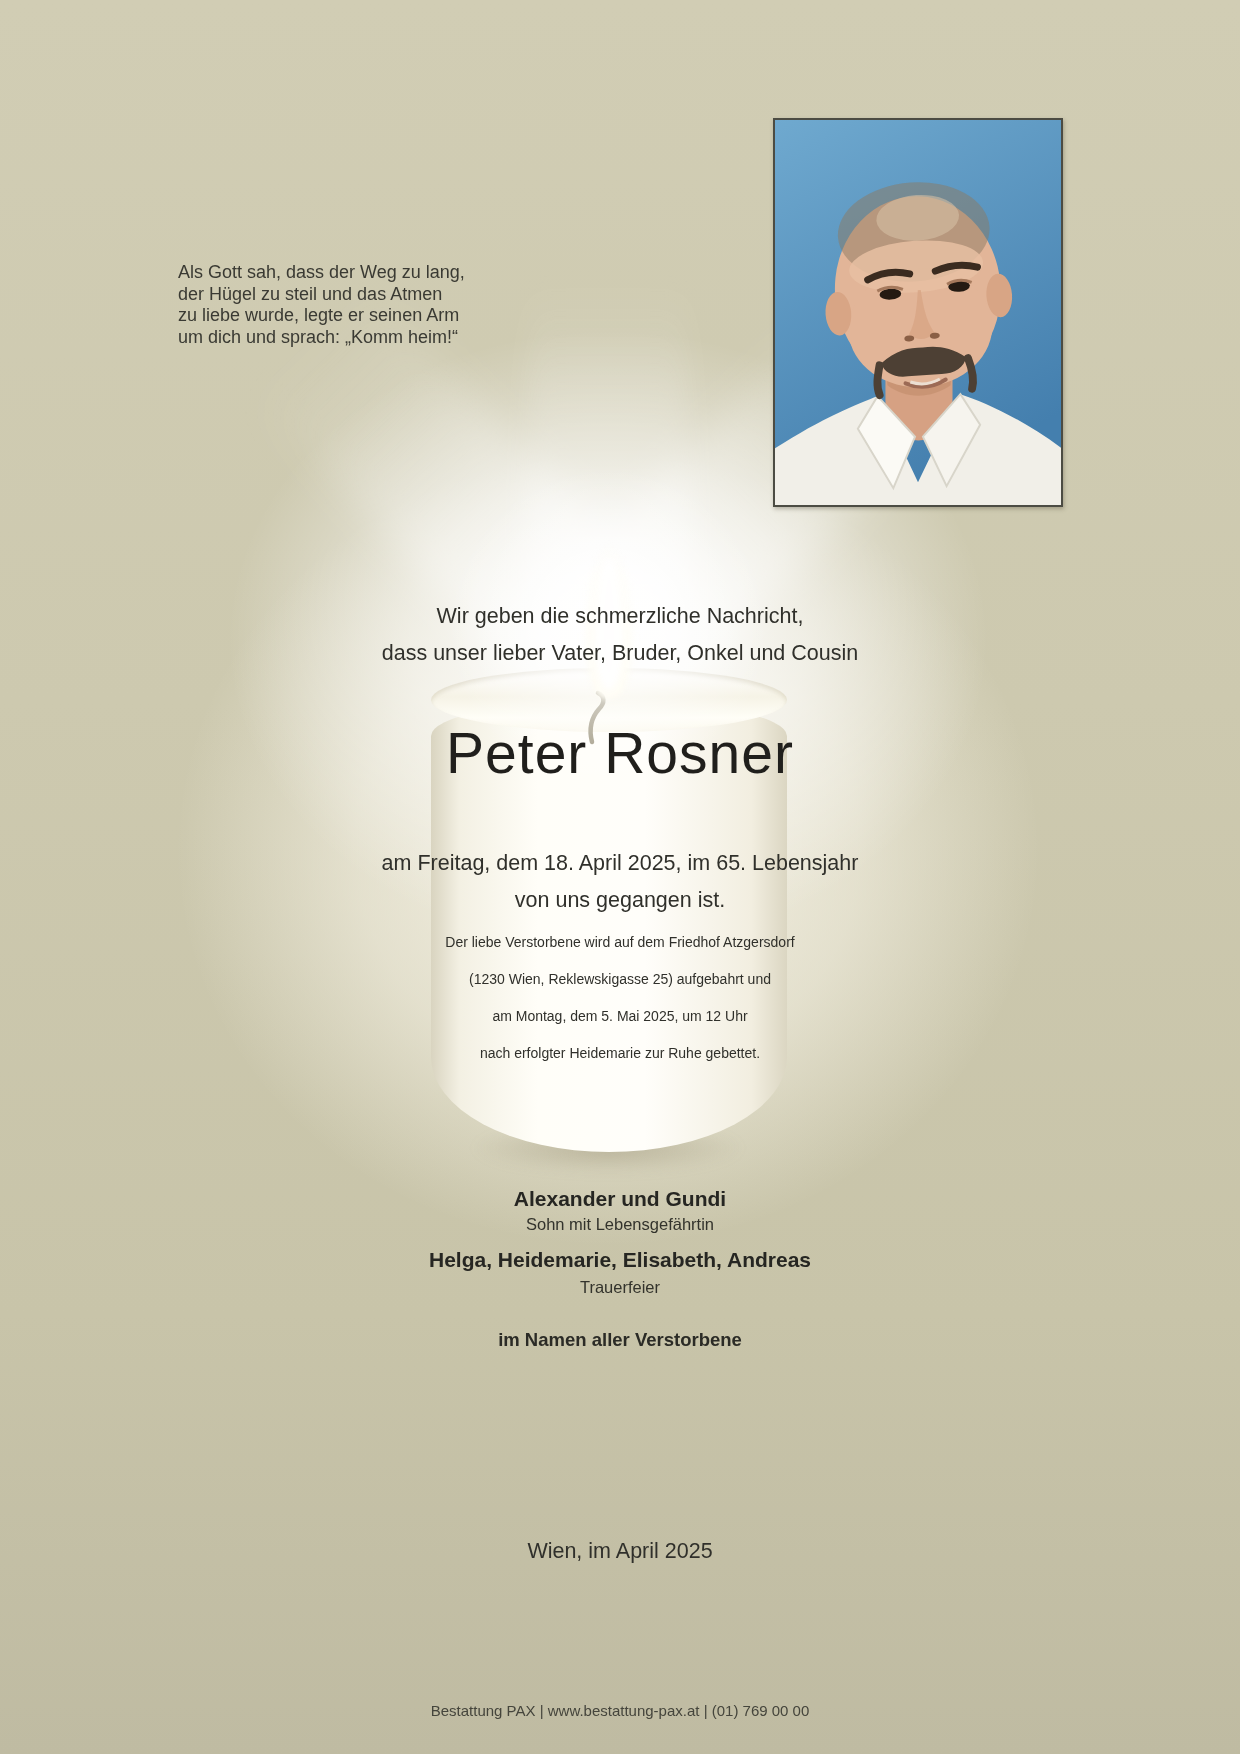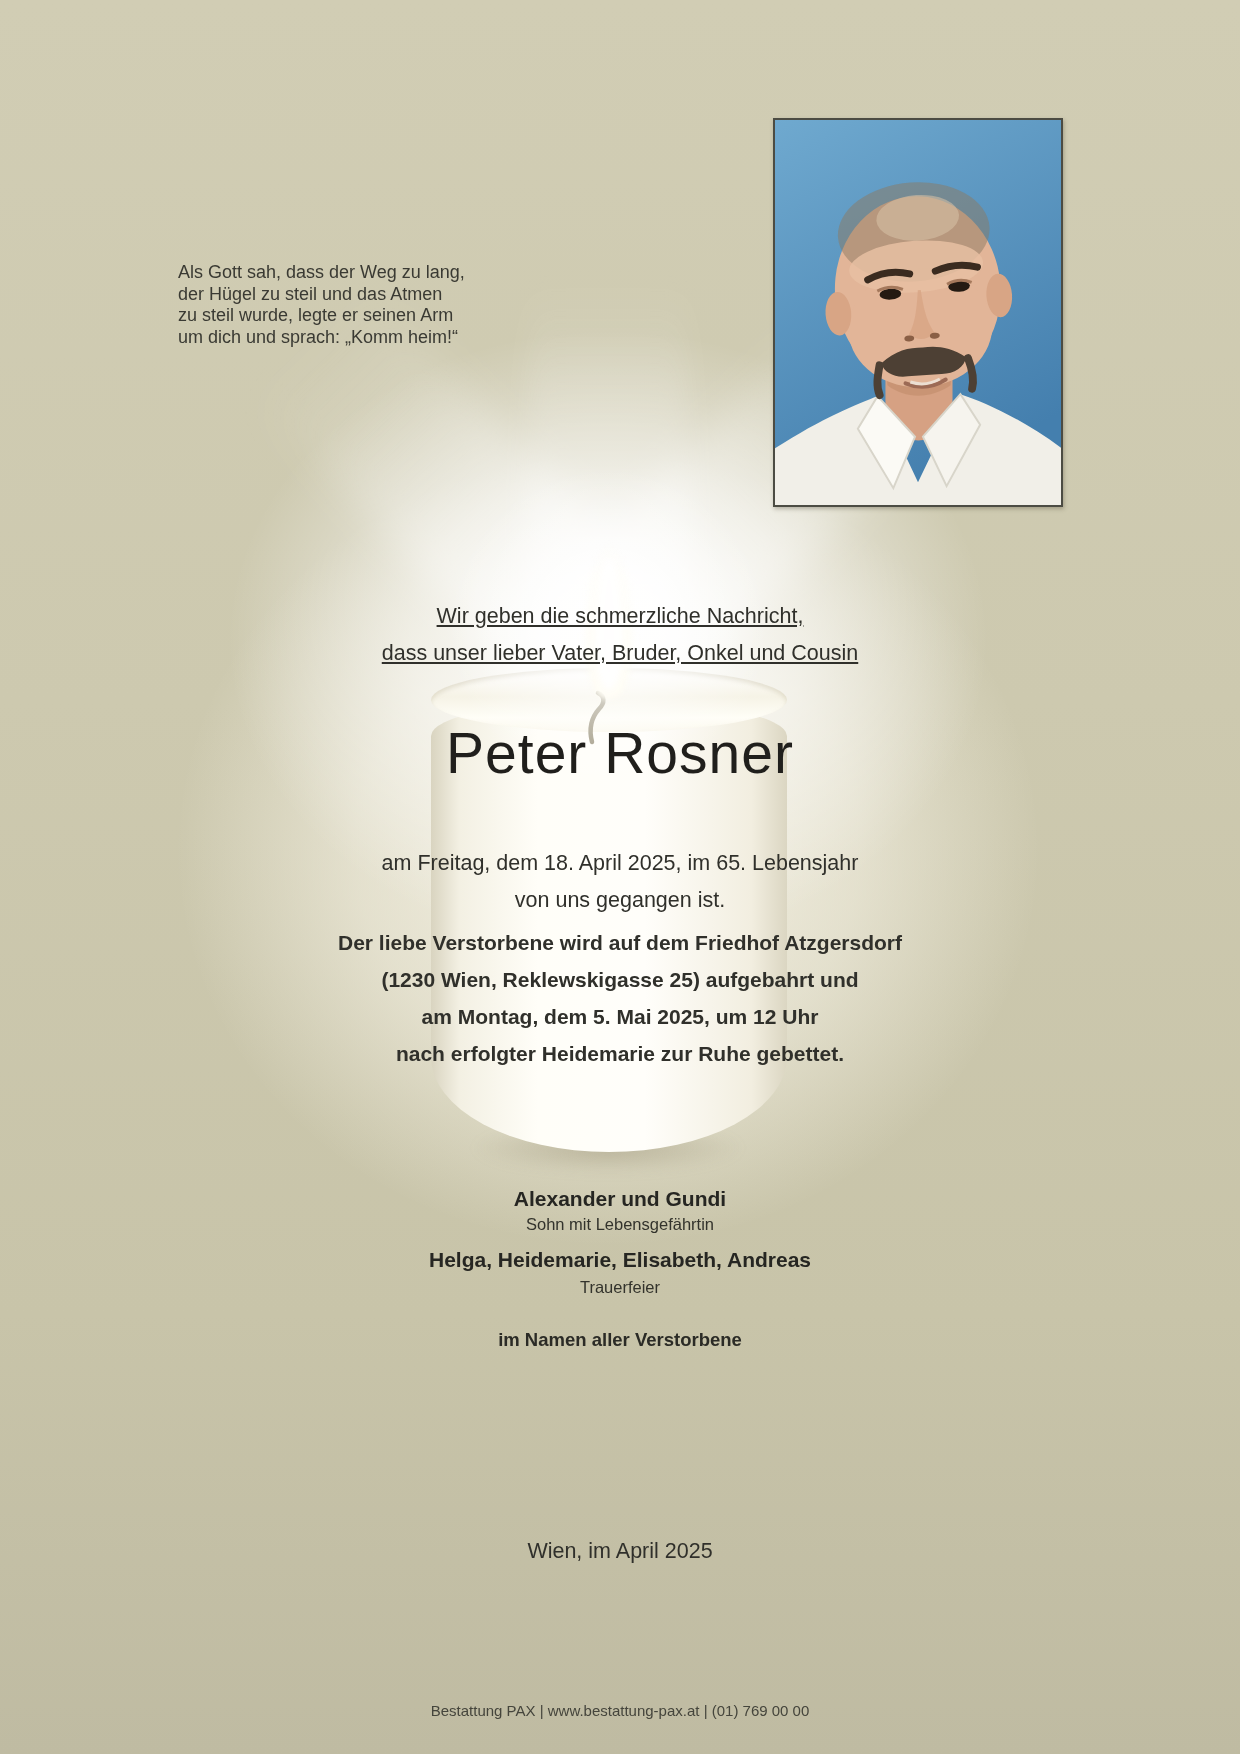--- a/index.html
+++ b/index.html
@@ -38,24 +38,24 @@
     border-radius:50% 50% 46% 46% / 62% 62% 38% 38%;filter:blur(3px);}
   .flame-core{position:absolute;left:594px;top:556px;width:30px;height:134px;background:#ffffff;
     border-radius:50% 50% 50% 50% / 60% 60% 40% 40%;filter:blur(4px);opacity:.96;}
   
   .photo{position:absolute;left:773px;top:118px;width:290px;height:389px;box-sizing:border-box;
     border:2px solid #4c4c43;background:#4e8fbc;box-shadow:1px 2px 4px rgba(80,75,55,.35);}
   .photo svg{display:block;width:100%;height:100%;}
   
   .txt{position:absolute;left:0;width:1240px;text-align:center;color:#30302b;}
   .poem{position:absolute;left:178px;top:262px;text-align:left;font-size:18px;line-height:21.5px;color:#3a3a33;}
-  .intro{top:598px;font-size:21.5px;line-height:37px;text-decoration:underline;}
+  .intro{top:598px;font-size:21.5px;line-height:37px;}
   .name{top:722px;font-size:57px;line-height:62px;letter-spacing:1px;color:#201f1c;}
   .passing{top:845px;font-size:21.5px;line-height:37px;}
-  .funeral{top:924px;font-size:21px;line-height:37px;font-weight:bold;}
+  .funeral{top:924px;font-size:14px;line-height:37px;}
   .m-names{font-size:21px;line-height:26px;font-weight:bold;color:#262622;}
   .m-rel{font-size:16.5px;line-height:22px;color:#33332c;}
   .m1-names{top:1186px;} .m1-rel{top:1213px;text-align:center;}
   .m2-names{top:1247px;text-align:center;} .m2-rel{top:1276px;}
   .closing{top:1328px;font-size:18.5px;line-height:24px;font-weight:bold;color:#2b2b26;}
   .place-date{top:1537px;font-size:21.5px;line-height:28px;}
   .footer{top:1701px;font-size:15px;line-height:20px;color:#45453c;}
 </style>
 </head>
 <body>
@@ -117,21 +117,21 @@
         <path d="M191 244 C 195 257 196 266 193 275" fill="none" stroke="#4d4034" stroke-width="8" stroke-linecap="round"></path>
         <path d="M126 265 Q 146 275 167 264" fill="none" stroke="#9c6a55" stroke-width="4" stroke-linecap="round"></path>
         <path d="M131 264 Q 146 270 161 263" fill="none" stroke="#ecdfd2" stroke-width="3"></path>
       </g>
     </svg>
   </div>
 
   <div class="poem">
     <div>Als Gott sah, dass der Weg zu lang,</div>
     <div>der Hügel zu steil und das Atmen</div>
-    <div>zu steil wurde, legte er seinen Arm</div>
+    <div>zu liebe wurde, legte er seinen Arm</div>
     <div>um dich und sprach: „Komm heim!“</div>
   </div>
 
   <div class="txt intro">
     <div>Wir geben die schmerzliche Nachricht,</div>
     <div>dass unser lieber Vater, Bruder, Onkel und Cousin</div>
   </div>
 
   <div class="txt name">Peter Rosner</div>
 

